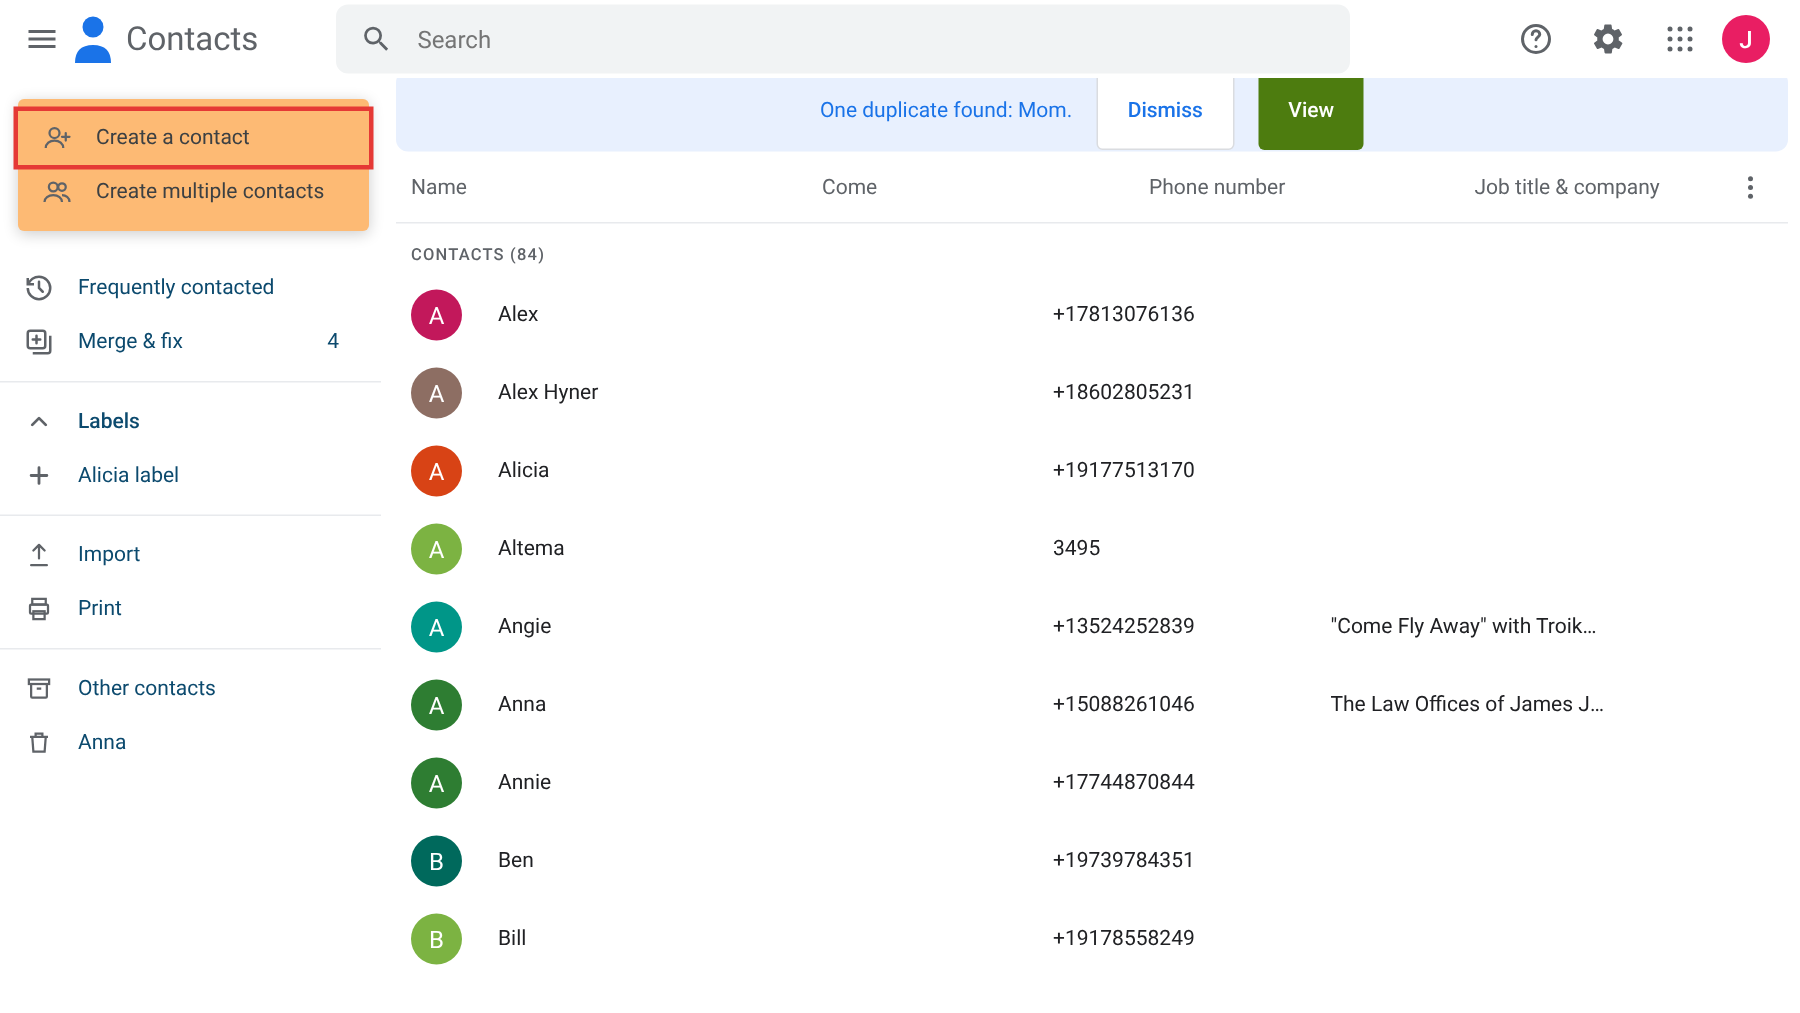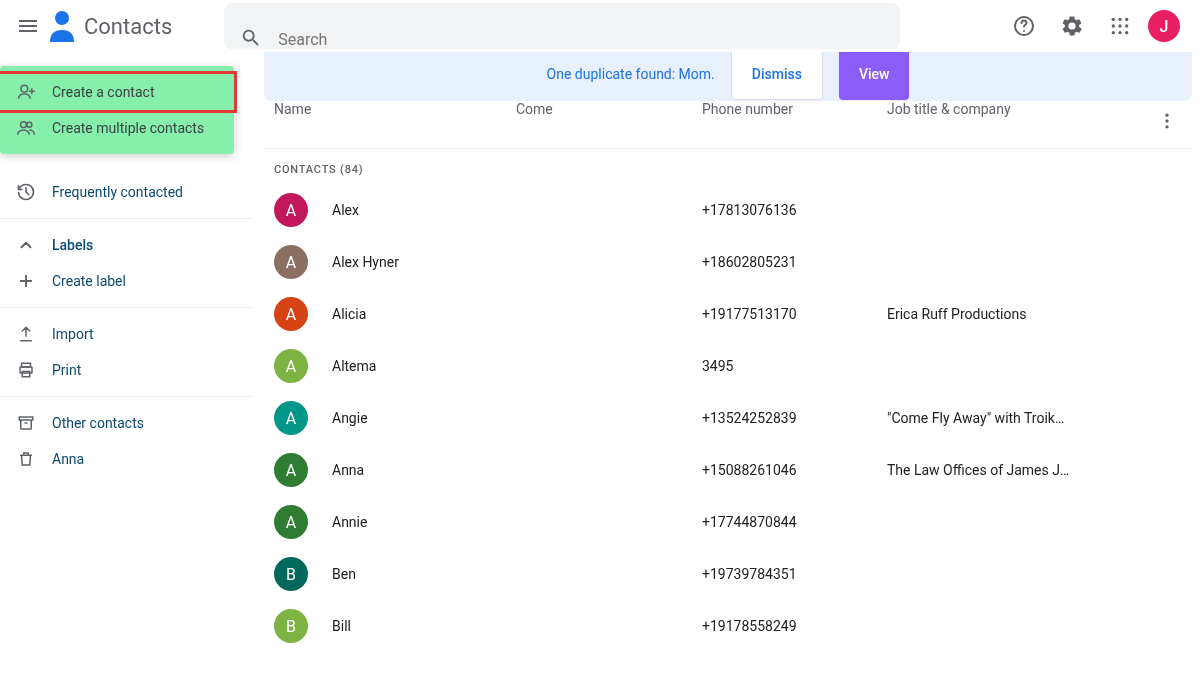--- a/index.html
+++ b/index.html
@@ -3,47 +3,47 @@
 <meta charset="utf-8">
 <style>
 * { margin: 0; padding: 0; box-sizing: border-box; font-family: 'Google Sans', Roboto, Arial, sans-serif; }
 body { width: 1200px; height: 675px; overflow: hidden; background: #fff; color: #202124; }
 
 .header { display: flex; align-items: center; height: 52px; padding: 0 8px; }
 .menu-btn { width: 48px; height: 48px; display: flex; align-items: center; justify-content: center; border-radius: 50%; cursor: pointer; }
 .logo-wrap { display: flex; align-items: center; gap: 8px; margin-left: 0; }
 .logo-icon { width: 28px; height: 36px; position: relative; display: flex; align-items: center; justify-content: center; }
 .app-title { font-size: 22px; color: #5f6368; font-weight: 400; }
-.search-bar { margin-left: 52px; width: 676px; height: 46px; background: #f1f3f4; border-radius: 8px; display: flex; align-items: flex-end; padding: 0 16px; gap: 16px; }
+.search-bar { margin-left: 52px; width: 676px; height: 46px; background: #f1f3f4; border-radius: 8px; display: flex; align-items: center; padding: 0 16px; gap: 16px; }
 .search-icon { color: #5f6368; }
 .search-input { border: none; background: transparent; outline: none; font-size: 16px; flex: 1; color: #5f6368; }
 .header-right { margin-left: auto; display: flex; align-items: center; gap: 8px; padding-right: 12px; }
 .icon-btn { width: 40px; height: 40px; display: flex; align-items: center; justify-content: center; border-radius: 50%; cursor: pointer; color: #5f6368; }
 .avatar-header { width: 32px; height: 32px; border-radius: 50%; background: #e91e63; color: #fff; display: flex; align-items: center; justify-content: center; font-size: 16px; font-weight: 500; }
 
 .body-wrap { display: flex; height: calc(675px - 64px); }
 .sidebar { width: 254px; padding-top: 14px; position: relative; }
-.create-menu { position: absolute; top: 14px; left: 0; width: 234px; background: #86efac; border-radius: 4px; box-shadow: 0 2px 10px rgba(0,0,0,0.2); z-index: 10; padding: 8px 0; }
+.create-menu { position: absolute; top: 14px; left: 12px; width: 234px; background: #fdba74; border-radius: 4px; box-shadow: 0 2px 10px rgba(0,0,0,0.2); z-index: 10; padding: 8px 0; }
 .create-menu-item { display: flex; align-items: center; height: 36px; padding: 0 16px; gap: 16px; cursor: pointer; font-size: 14px; color: #3c4043; }
 .create-menu-item.highlight { outline: 3px solid #e53935; outline-offset: 0; }
 .sidebar-spacer { height: 108px; }
 .sidebar-item { display: flex; align-items: center; height: 36px; padding: 0 16px; gap: 16px; cursor: pointer; font-size: 14px; color: #0c4a6e; border-radius: 0 18px 18px 0; margin-right: 12px; }
 .sidebar-item.section-head { font-weight: 500; }
 .sidebar-count { margin-left: auto; }
 .sidebar-divider { border-top: 1px solid #e8eaed; margin: 8px 0; }
 .sidebar-icon { width: 20px; color: #5f6368; display: flex; align-items: center; justify-content: center; }
 
 .main { flex: 1; padding: 0 8px 0 10px; overflow: hidden; }
 .banner { background: #e8f0fe; border-radius: 8px; height: 54px; display: flex; align-items: center; justify-content: center; gap: 16px; margin-top: -5px; }
 .banner-text { color: #1a73e8; font-size: 14px; }
 .banner-btn { height: 52px; padding: 0 20px; border-radius: 4px; font-size: 14px; font-weight: 500; cursor: pointer; display: flex; align-items: center; }
 .banner-btn.dismiss { background: #fff; border: 1px solid #dadce0; color: #1a73e8; }
-.banner-btn.view { background: #8b5cf6; color: #fff; border: none; }
-
-.table-header { display: flex; height: 48px; padding: 0 10px 0 10px; border-bottom: 1px solid #e8eaed; font-size: 14px; color: #5f6368; }
+.banner-btn.view { background: #4d7c0f; color: #fff; border: none; }
+
+.table-header { display: flex; align-items: center; height: 48px; padding: 0 10px 0 10px; border-bottom: 1px solid #e8eaed; font-size: 14px; color: #5f6368; gap: 32px; }
 .col-name { width: 242px; }
 .col-email { width: 186px; }
 .col-phone { width: 185px; }
 .col-job { flex: 1; }
 .col-more { width: 30px; display: flex; justify-content: center; }
 
 .section-label { font-size: 11px; font-weight: 500; letter-spacing: 0.8px; color: #5f6368; padding: 14px 0 8px 10px; }
 
 .contact-row { display: flex; align-items: center; height: 52px; padding: 0 10px; font-size: 14px; cursor: pointer; }
 .contact-avatar { width: 34px; height: 34px; border-radius: 50%; display: flex; align-items: center; justify-content: center; color: #fff; font-size: 16px; margin-right: 24px; flex-shrink: 0; }
@@ -133,36 +133,47 @@
     <div class="sidebar-spacer"></div>
     <div class="sidebar-item">
       <span class="sidebar-icon">
         <svg width="20" height="20" viewBox="0 0 24 24" fill="none" stroke="#5f6368" stroke-width="2">
             <path d="M3 12a9 9 0 109-9 9 9 0 00-8.5 6M3 4v5h5"></path>
             <path d="M12 7v5l3 3" stroke-linecap="round"></path>
           </svg>
       </span>
       <span>Frequently contacted</span>
     </div>
+    <div class="sidebar-item">
+      <span class="sidebar-icon">
+        <svg width="20" height="20" viewBox="0 0 24 24" fill="none" stroke="#5f6368" stroke-width="2">
+            <rect x="3" y="3" width="14" height="14" rx="2"></rect>
+            <path d="M10 7v6M7 10h6" stroke-linecap="round"></path>
+            <path d="M7 21h12a2 2 0 002-2V7"></path>
+          </svg>
+      </span>
+      <span>Merge &amp; fix</span>
+      <span class="sidebar-count">4</span>
+    </div>
     <div class="sidebar-divider"></div>
     <div class="sidebar-item section-head">
       <span class="sidebar-icon">
         <svg width="18" height="18" viewBox="0 0 24 24" fill="none" stroke="#5f6368" stroke-width="2.5">
             <path d="M6 15l6-6 6 6" stroke-linecap="round" stroke-linejoin="round"></path>
           </svg>
       </span>
       <span>Labels</span>
     </div>
     <div class="sidebar-item">
       <span class="sidebar-icon">
         <svg width="18" height="18" viewBox="0 0 24 24" fill="none" stroke="#5f6368" stroke-width="2.5">
             <path d="M12 5v14M5 12h14" stroke-linecap="round"></path>
           </svg>
       </span>
-      <span>Create label</span>
+      <span>Alicia label</span>
     </div>
     <div class="sidebar-divider"></div>
     <div class="sidebar-item">
       <span class="sidebar-icon">
         <svg width="18" height="18" viewBox="0 0 24 24" fill="none" stroke="#5f6368" stroke-width="2">
             <path d="M12 3v12M7 8l5-5 5 5M5 21h14" stroke-linecap="round" stroke-linejoin="round"></path>
           </svg>
       </span>
       <span>Import</span>
     </div>
@@ -229,21 +240,20 @@
     <div class="contact-name">Alex Hyner</div>
     <div class="contact-email"></div>
     <div class="contact-phone">+18602805231</div>
     <div class="contact-job"></div>
   </div>
         <div class="contact-row">
     <div class="contact-avatar" style="background:#d84315">A</div>
     <div class="contact-name">Alicia</div>
     <div class="contact-email"></div>
     <div class="contact-phone">+19177513170</div>
-    <div class="contact-job">Erica Ruff Productions</div>
   </div>
         <div class="contact-row">
     <div class="contact-avatar" style="background:#7cb342">A</div>
     <div class="contact-name">Altema</div>
     <div class="contact-email"></div>
     <div class="contact-phone">3495</div>
     <div class="contact-job"></div>
   </div>
         <div class="contact-row">
     <div class="contact-avatar" style="background:#009688">A</div>

